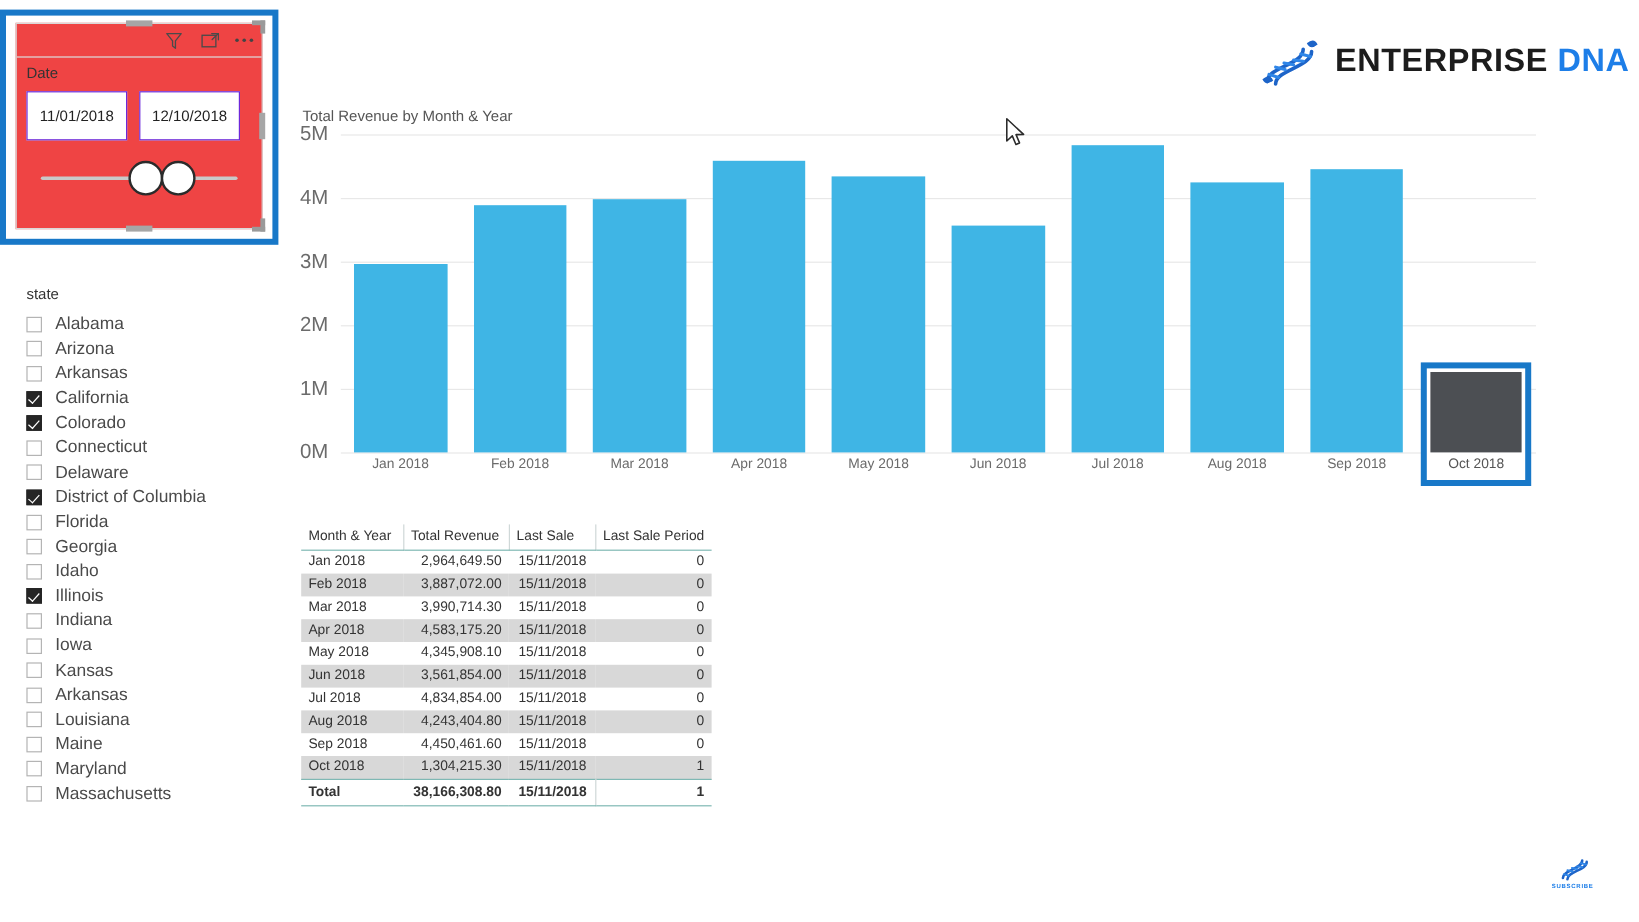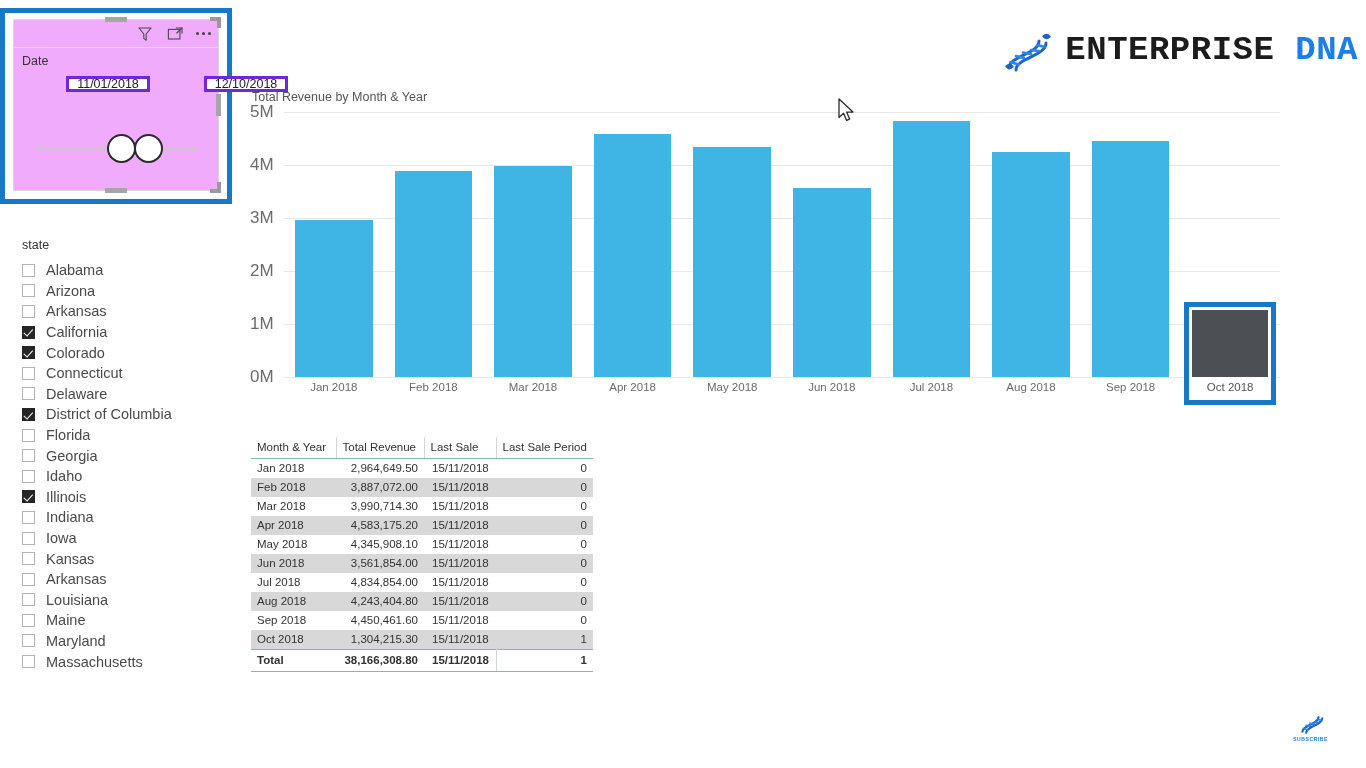--- a/index.html
+++ b/index.html
@@ -14,21 +14,21 @@
 
   
   #date-slicer {
     position: absolute; left: 0px; top: 8px;
     width: 232px; height: 196px;
     border: 5px solid #1878c8;
     background: #ffffff;
   }
   #date-slicer-inner {
     position: absolute; left: 8px; top: 6px; right: 8px; bottom: 8px;
-    border: 1px solid #d9d9d9; background: #f0abfc;
+    border: 1px solid #d9d9d9; background: #ef4444;
   }
   .slicer-header {
     position: absolute; left: 0; top: 0; right: 0; height: 28px;
     display: flex; align-items: center; justify-content: flex-end;
     gap: 12px; padding-right: 7px;
     border-bottom: 1px solid #dcdcdc;
   }
   .hdr-icon { width: 18px; height: 18px; display: block; cursor: pointer; }
   .ellipsis-icon {
     display: flex; align-items: center; gap: 3px;
@@ -37,26 +37,25 @@
   .ellipsis-icon i { width: 3px; height: 3px; border-radius: 50%; background: #444; display: block; }
   .slicer-title {
     position: absolute; left: 8px; top: 34px;
     font-size: 12.5px; color: #333;
   }
   .date-boxes {
     position: absolute; left: 8px; top: 56px;
     display: flex; gap: 10px;
   }
   .date-box {
-    width: 84px; height: 16px;
-    border: 3px solid #6d28d9; background: #fff;
+    width: 84px; height: 41px;
+    border: 1px solid #6d28d9; background: #fff;
     font-size: 12.5px; color: #222;
     display: flex; align-items: center; justify-content: center;
     cursor: text;
-    margin-left: 44px;
   }
   .slider-wrap {
     position: absolute; left: 12px; right: 12px; top: 110px; height: 36px;
   }
   .slider-track {
     position: absolute; left: 8px; right: 8px; top: 17px; height: 3px;
     background: #c9c9c9; border-radius: 2px;
   }
   .slider-handle {
     position: absolute; top: 4px;
@@ -164,21 +163,21 @@
   tfoot td {
     font-weight: bold;
     padding: 4px 6px 5px 6px;
     border-top: 1.5px solid #7fb8b4;
     border-bottom: 1.5px solid #7fb8b4;
   }
   tfoot td.c-sale { border-right: 1px solid #cfd8d8; }
 
   
   #logo { position: absolute; right: 8px; top: 26px; display: flex; align-items: center; gap: 12px; }
-  #logo-text { font-size: 34px; font-weight: bold; letter-spacing: 0.5px; font-family: Liberation Mono, monospace; }
+  #logo-text { font-size: 27px; font-weight: bold; letter-spacing: 0.5px; }
   .logo-ent { color: #1c1c1c; }
   .logo-dna { color: #1d7ee8; }
 
   
   #subscribe-badge {
     position: absolute; right: 38px; bottom: 26px;
     display: flex; flex-direction: column; align-items: center; gap: 1px;
     cursor: pointer;
   }
   #subscribe-text { font-size: 5px; color: #1d7ee8; font-weight: bold; letter-spacing: 0.6px; }

